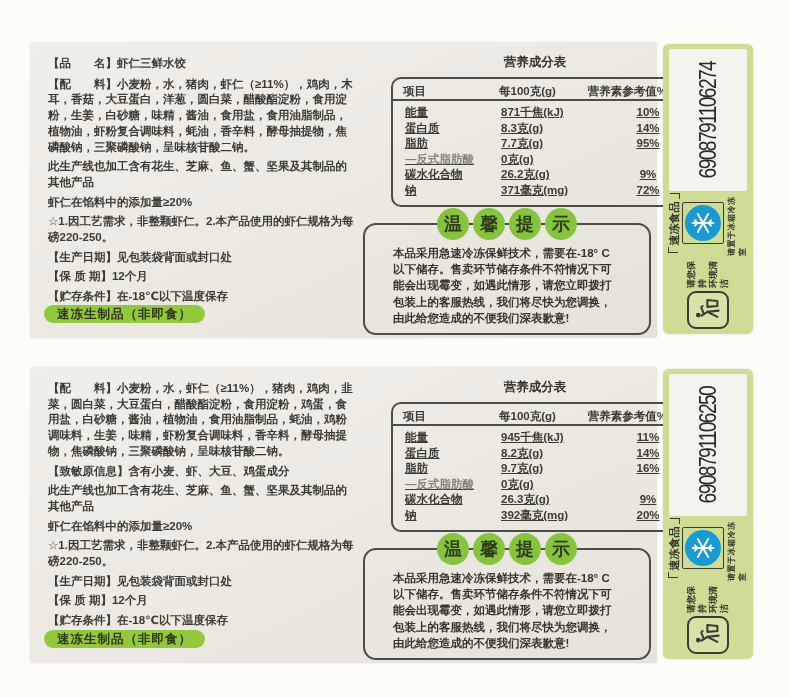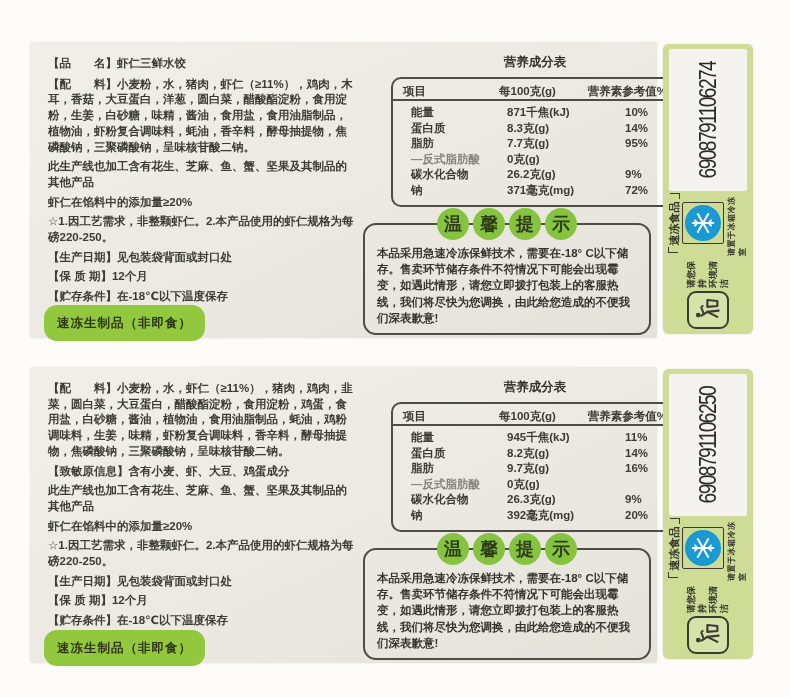--- a/index.html
+++ b/index.html
@@ -18,50 +18,50 @@
   #panel-bottom{top:367px;}
 
   .left-col{
     position:absolute;left:14px;top:10px;width:318px;
     font-size:11.5px;line-height:15.7px;font-weight:600;color:#3b3a34;
   }
   .left-col p{margin:4px;}
   .left-col p.name-line{margin-bottom:5px;}
 
   .badge{
-    position:absolute;left:14px;top:263px;height:36px;
+    position:absolute;left:14px;top:263px;height:18px;
     background:#92c83d;color:#2f3317;border-radius:13px;
     padding:0 13px;font-size:12.5px;font-weight:700;letter-spacing:1px;
     display:flex;align-items:center;
   }
 
   .right-col{position:absolute;left:333px;top:10px;width:288px;margin-left:28px;}
   .nut-title{text-align:center;font-size:12.5px;font-weight:700;margin:2px 0 6px;color:#34332c;}
   .nut-table{border:2px solid #4d4c45;border-radius:10px;overflow:hidden;background:transparent;}
   .nut-header{display:grid;grid-template-columns:96px 1fr;padding:5px 10px 0;align-items:baseline;font-weight:700;font-size:11.5px;}
   .nut-header .h-right{display:grid;grid-template-columns:1fr auto;}
   .nut-header .h-nrv{text-align:center;}
   .nut-divider{border-top:2px solid #4d4c45;}
-  .nut-rows{padding:4px 18px 6px;}
+  .nut-rows{padding:4px 12px 6px;text-decoration:underline;}
   .nrow{display:grid;grid-template-columns:96px 1fr auto;line-height:15.6px;font-size:11.5px;}
   .nrow .nname{font-weight:700;}
   .nrow .nval{font-weight:600;}
-  .nrow .npct{font-weight:700;text-align:left;min-width:34px;}
+  .nrow .npct{font-weight:700;text-align:center;min-width:34px;}
   .nrow.light .nname{color:#85847c;font-weight:600;}
 
   .tips{position:absolute;left:333px;top:166px;width:288px;}
   .tips-title{position:relative;z-index:2;display:flex;justify-content:center;margin-bottom:-17px;}
   .tips-circle{
     width:32px;height:32px;border-radius:50%;background:#86c440;
     color:#2e3b18;font-size:18px;font-weight:700;
     display:flex;align-items:center;justify-content:center;margin:0 2px;
   }
   .tips-box{
     border:2px solid #4d4c45;border-radius:13px;
-    padding:20px 12px 7px;font-size:11.5px;font-weight:600;
+    padding:20px 28px 7px;font-size:11.5px;font-weight:600;
     line-height:16.2px;color:#34332d;
   }
 
   
   .strip{
     position:absolute;left:663px;width:90px;height:290px;
     background:#cfdc96;border-radius:6px;box-shadow:0 0 2px rgba(0,0,0,.15);
   }
   #strip-top{top:44px;}
   #strip-bottom{top:369px;}

